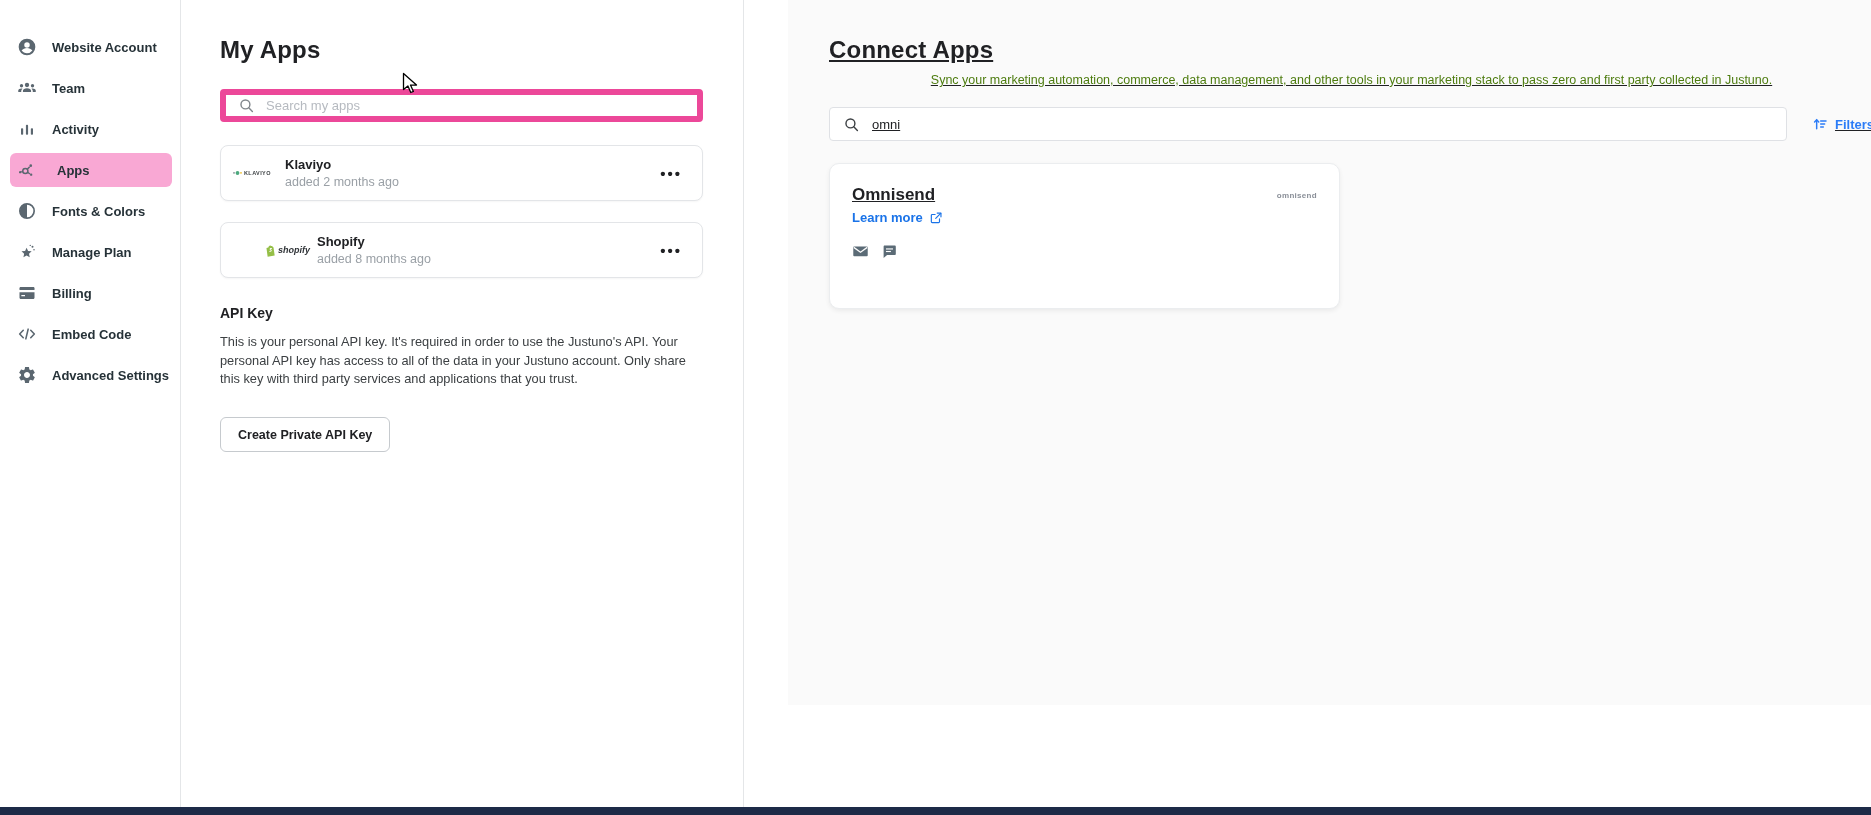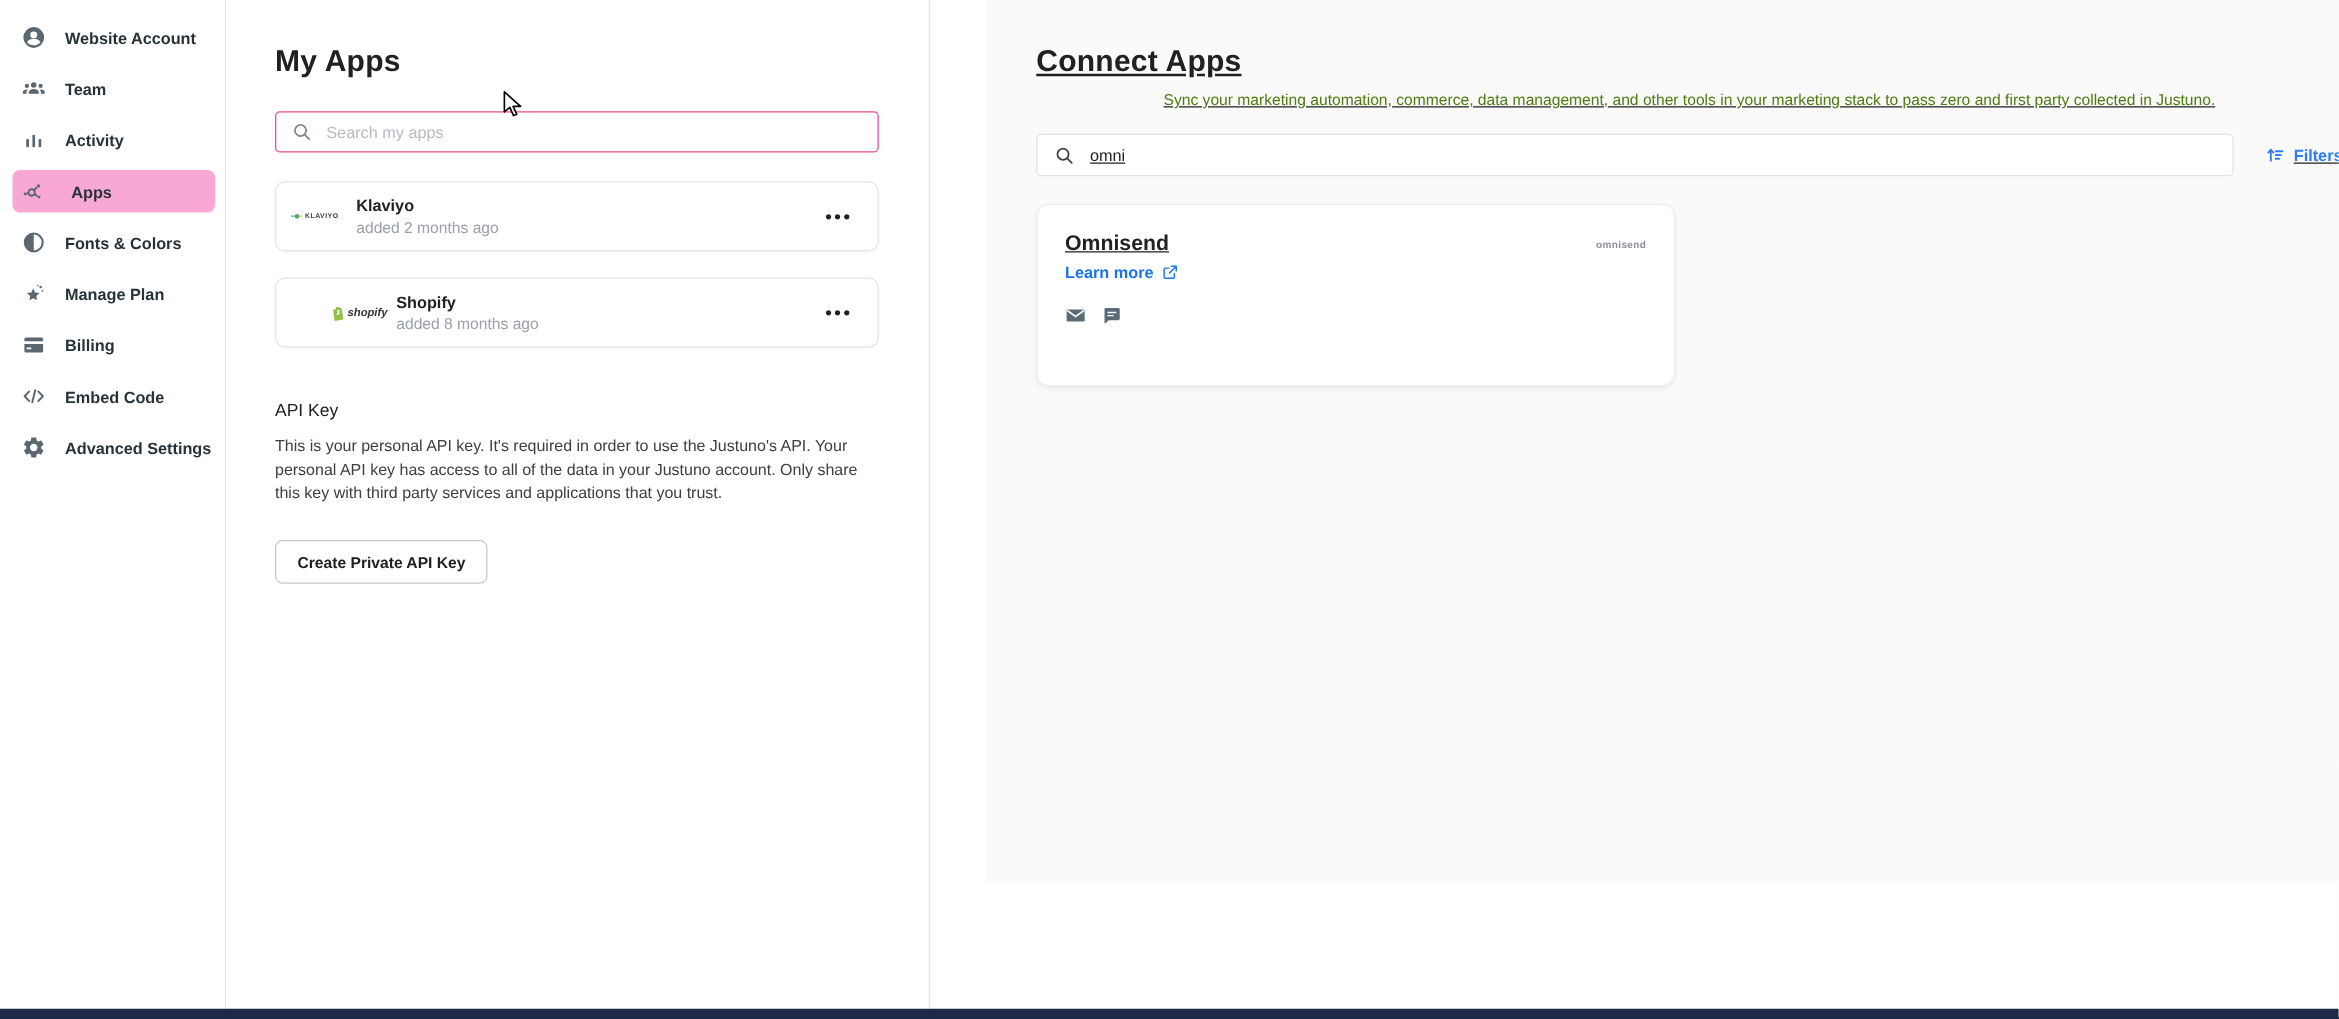--- a/index.html
+++ b/index.html
@@ -7,21 +7,21 @@
   body {
     position:relative;
     font-family:"Liberation Sans", sans-serif;
     background:#ffffff;
     overflow:hidden;
     color:#202124;
   }
   
   .sidebar {
     position:absolute; left:0; top:0; width:181px; height:807px;
-    background:#fff; border-right:1px solid #e4e6e8; padding-top:13px;
+    background:#fff; border-right:1px solid #e4e6e8; padding-top:30px;
   }
   .side-item {
     display:flex; align-items:center; gap:15px;
     height:34px; margin:0 8px 7px 10px; padding:0 0 0 7px;
     border-radius:6px; cursor:pointer;
   }
   .side-item.selected { background:#f9a8d4;gap:20px; }
   .side-item .sicon { width:20px; height:20px; color:#5b6770; flex:none; display:flex; }
   .side-item .sicon svg { width:20px; height:20px; }
   .side-label { font-size:13px; font-weight:700; color:#263238; white-space:nowrap; }
@@ -29,21 +29,21 @@
   
   .mid {
     position:absolute; left:181px; top:0; width:563px; height:807px;
     background:#fff; border-right:1px solid #e4e6e8;
     padding:36px 40px 0 39px;
   }
   h1.panel-title { font-size:24px; font-weight:700; color:#202124; letter-spacing:.2px; }
 
   .searchbox {
     margin-top:25px; height:33px; background:#fff;
-    border:1px solid #ec4899; border-radius:4px;
+    border:6px solid #ec4899; border-radius:4px;
     display:flex; align-items:center; padding:0 12px; gap:11px;
   }
   .searchbox svg { color:#80868b; flex:none; }
   .searchbox input {
     border:none; outline:none; width:100%; font-family:inherit;
     font-size:13px; color:#202124; background:transparent;
   }
   .searchbox input::placeholder { color:#b6bac0; }
 
   .app-card {
@@ -60,21 +60,21 @@
   .shopify-word { font-size:9px; font-weight:700; font-style:italic; color:#2f3337; }
   .app-info { flex:1; margin-left:6px; }
   .app-name { font-size:13px; font-weight:700; color:#202124; }
   .app-added { font-size:12.5px; color:#9aa0a6; margin-top:3px; }
   .dots-btn {
     border:none; background:none; cursor:pointer; color:#202124;
     font-size:15px; font-weight:700; letter-spacing:2px; line-height:1;
     padding:4px 2px;
   }
 
-  .api-title { margin-top:42px; font-size:14px; font-weight:400; color:#202124; }
+  .api-title { margin-top:27px; font-size:14px; font-weight:700; color:#202124; }
   .api-desc  { margin-top:12px; font-size:12.8px; line-height:1.46; color:#3c4043; max-width:484px; }
   .api-btn {
     margin-top:28px; height:35px; padding:0 17px;
     background:#fff; border:1px solid #c6cace; border-radius:6px;
     font-family:inherit; font-size:12.5px; font-weight:700; color:#202124; cursor:pointer;
   }
 
   
   .rightp {
     position:absolute; left:788px; top:0; width:1127px; height:705px;

